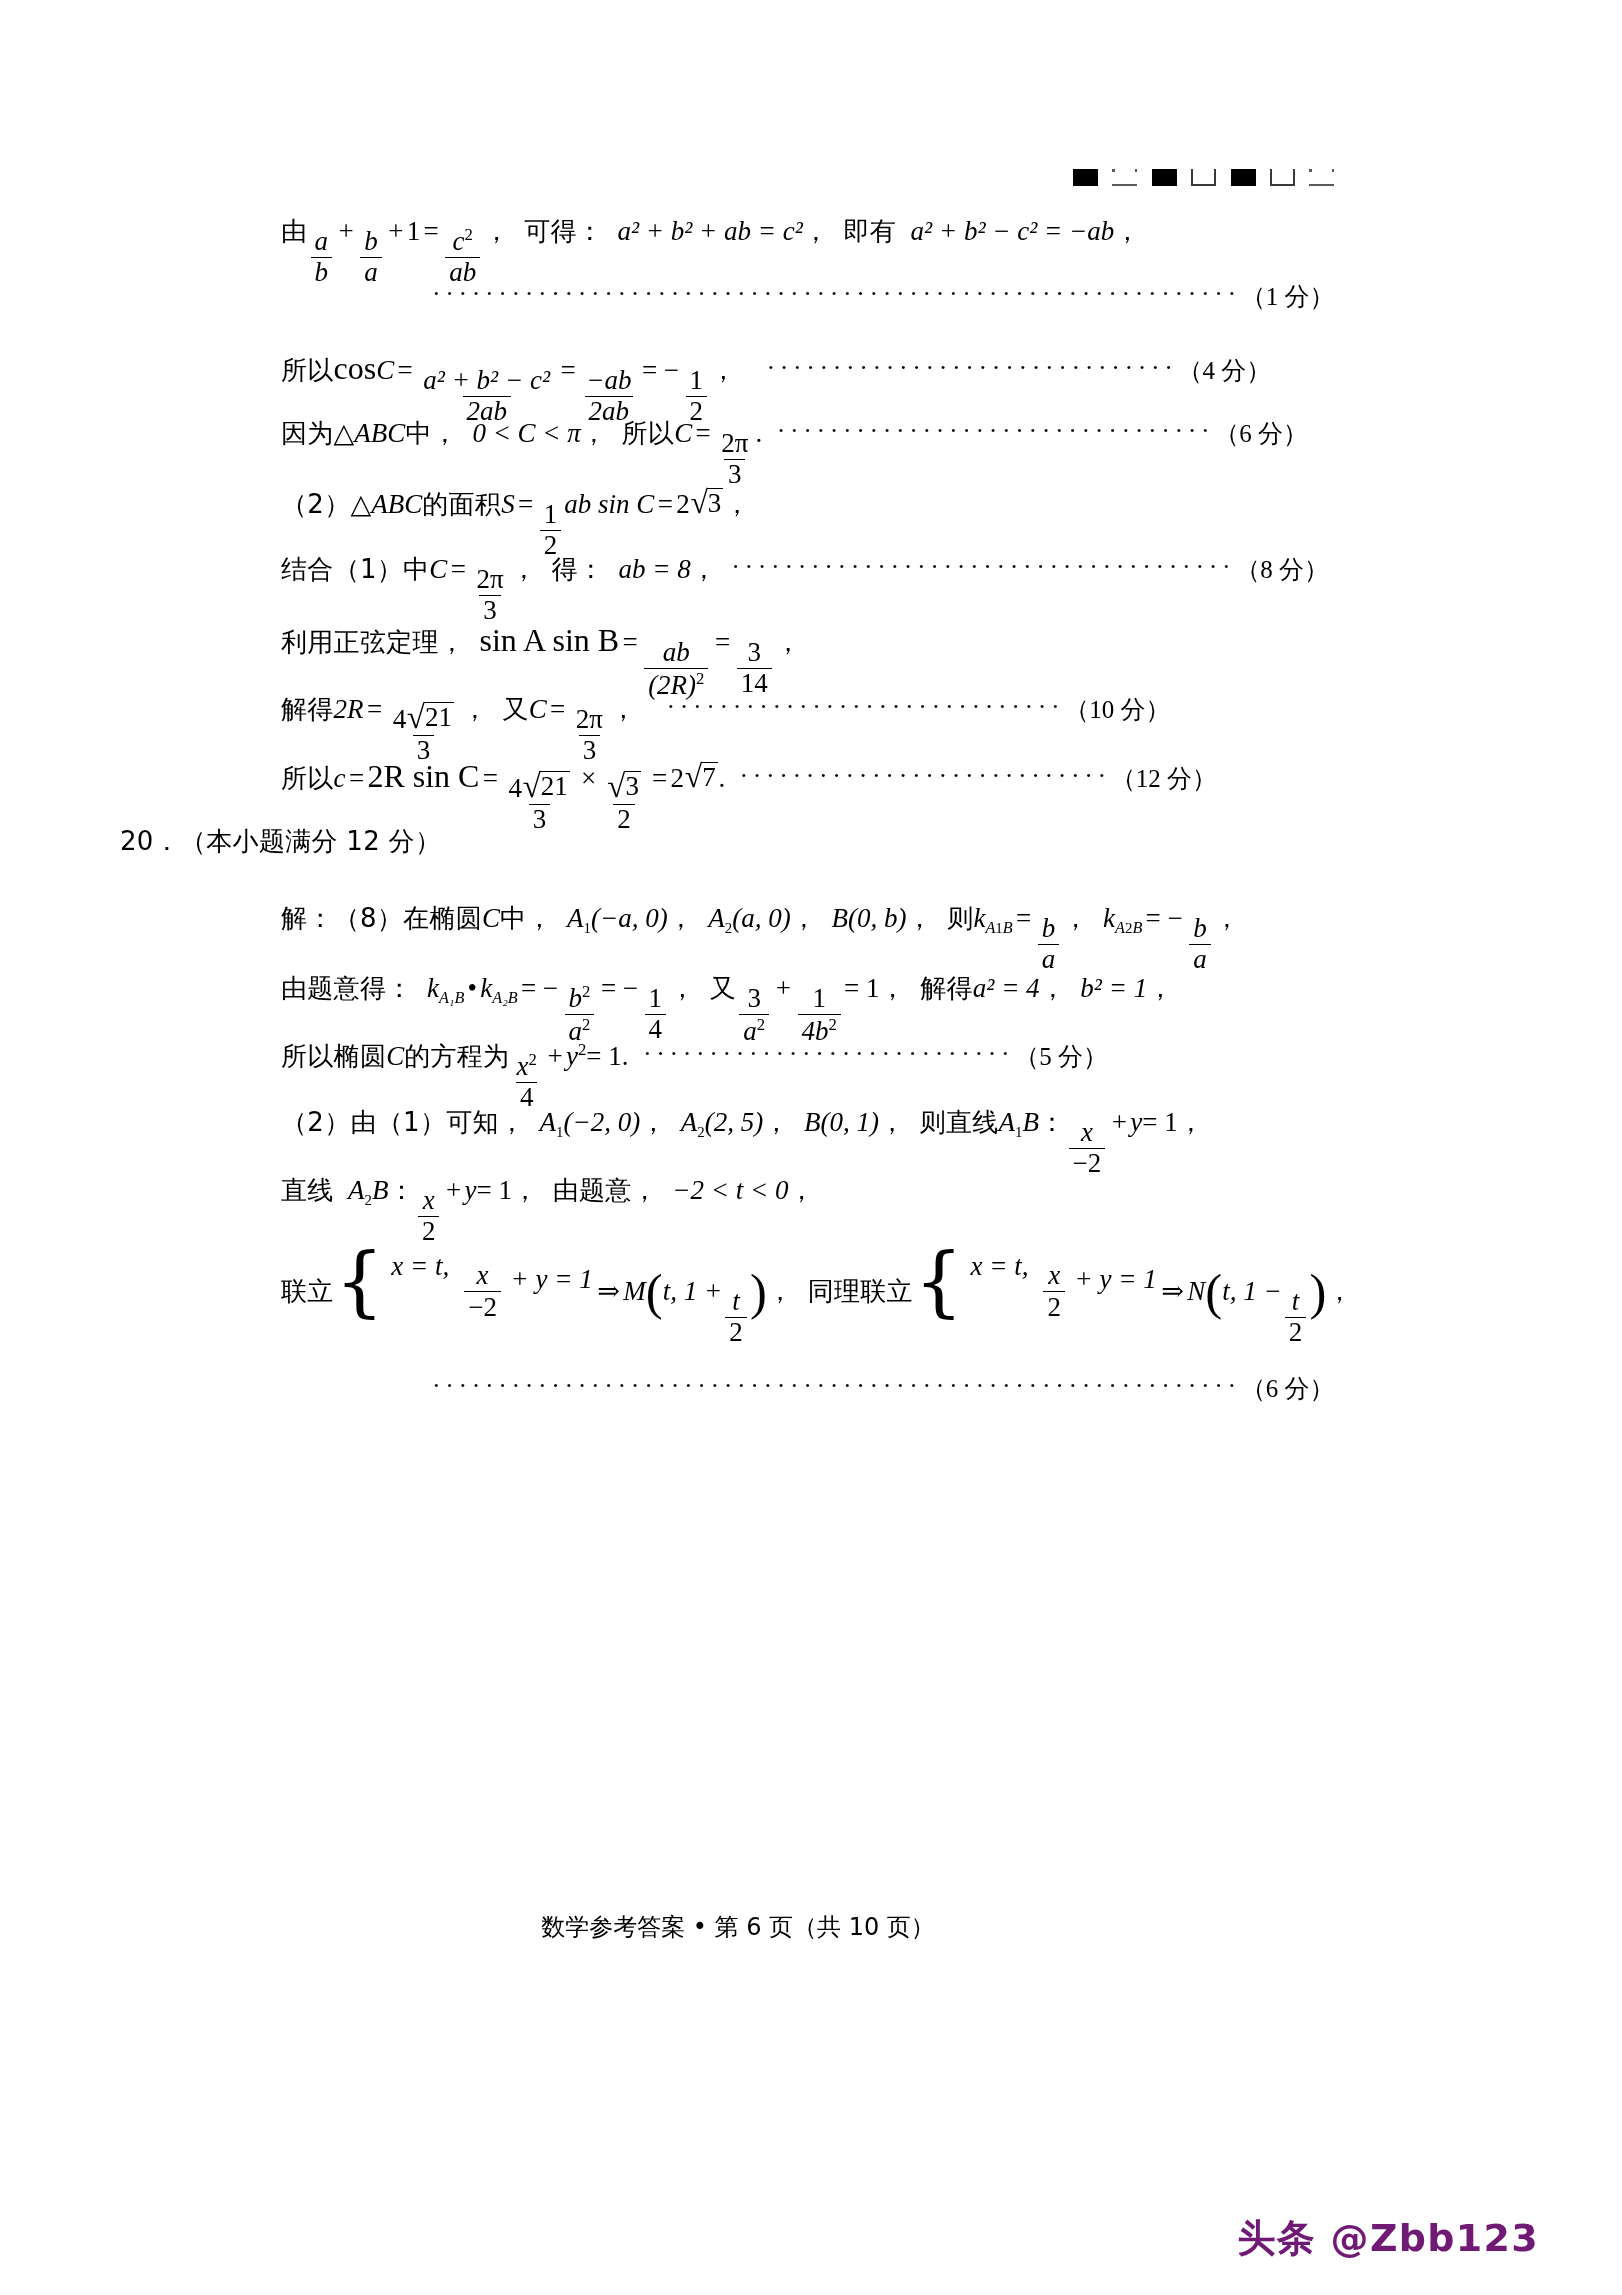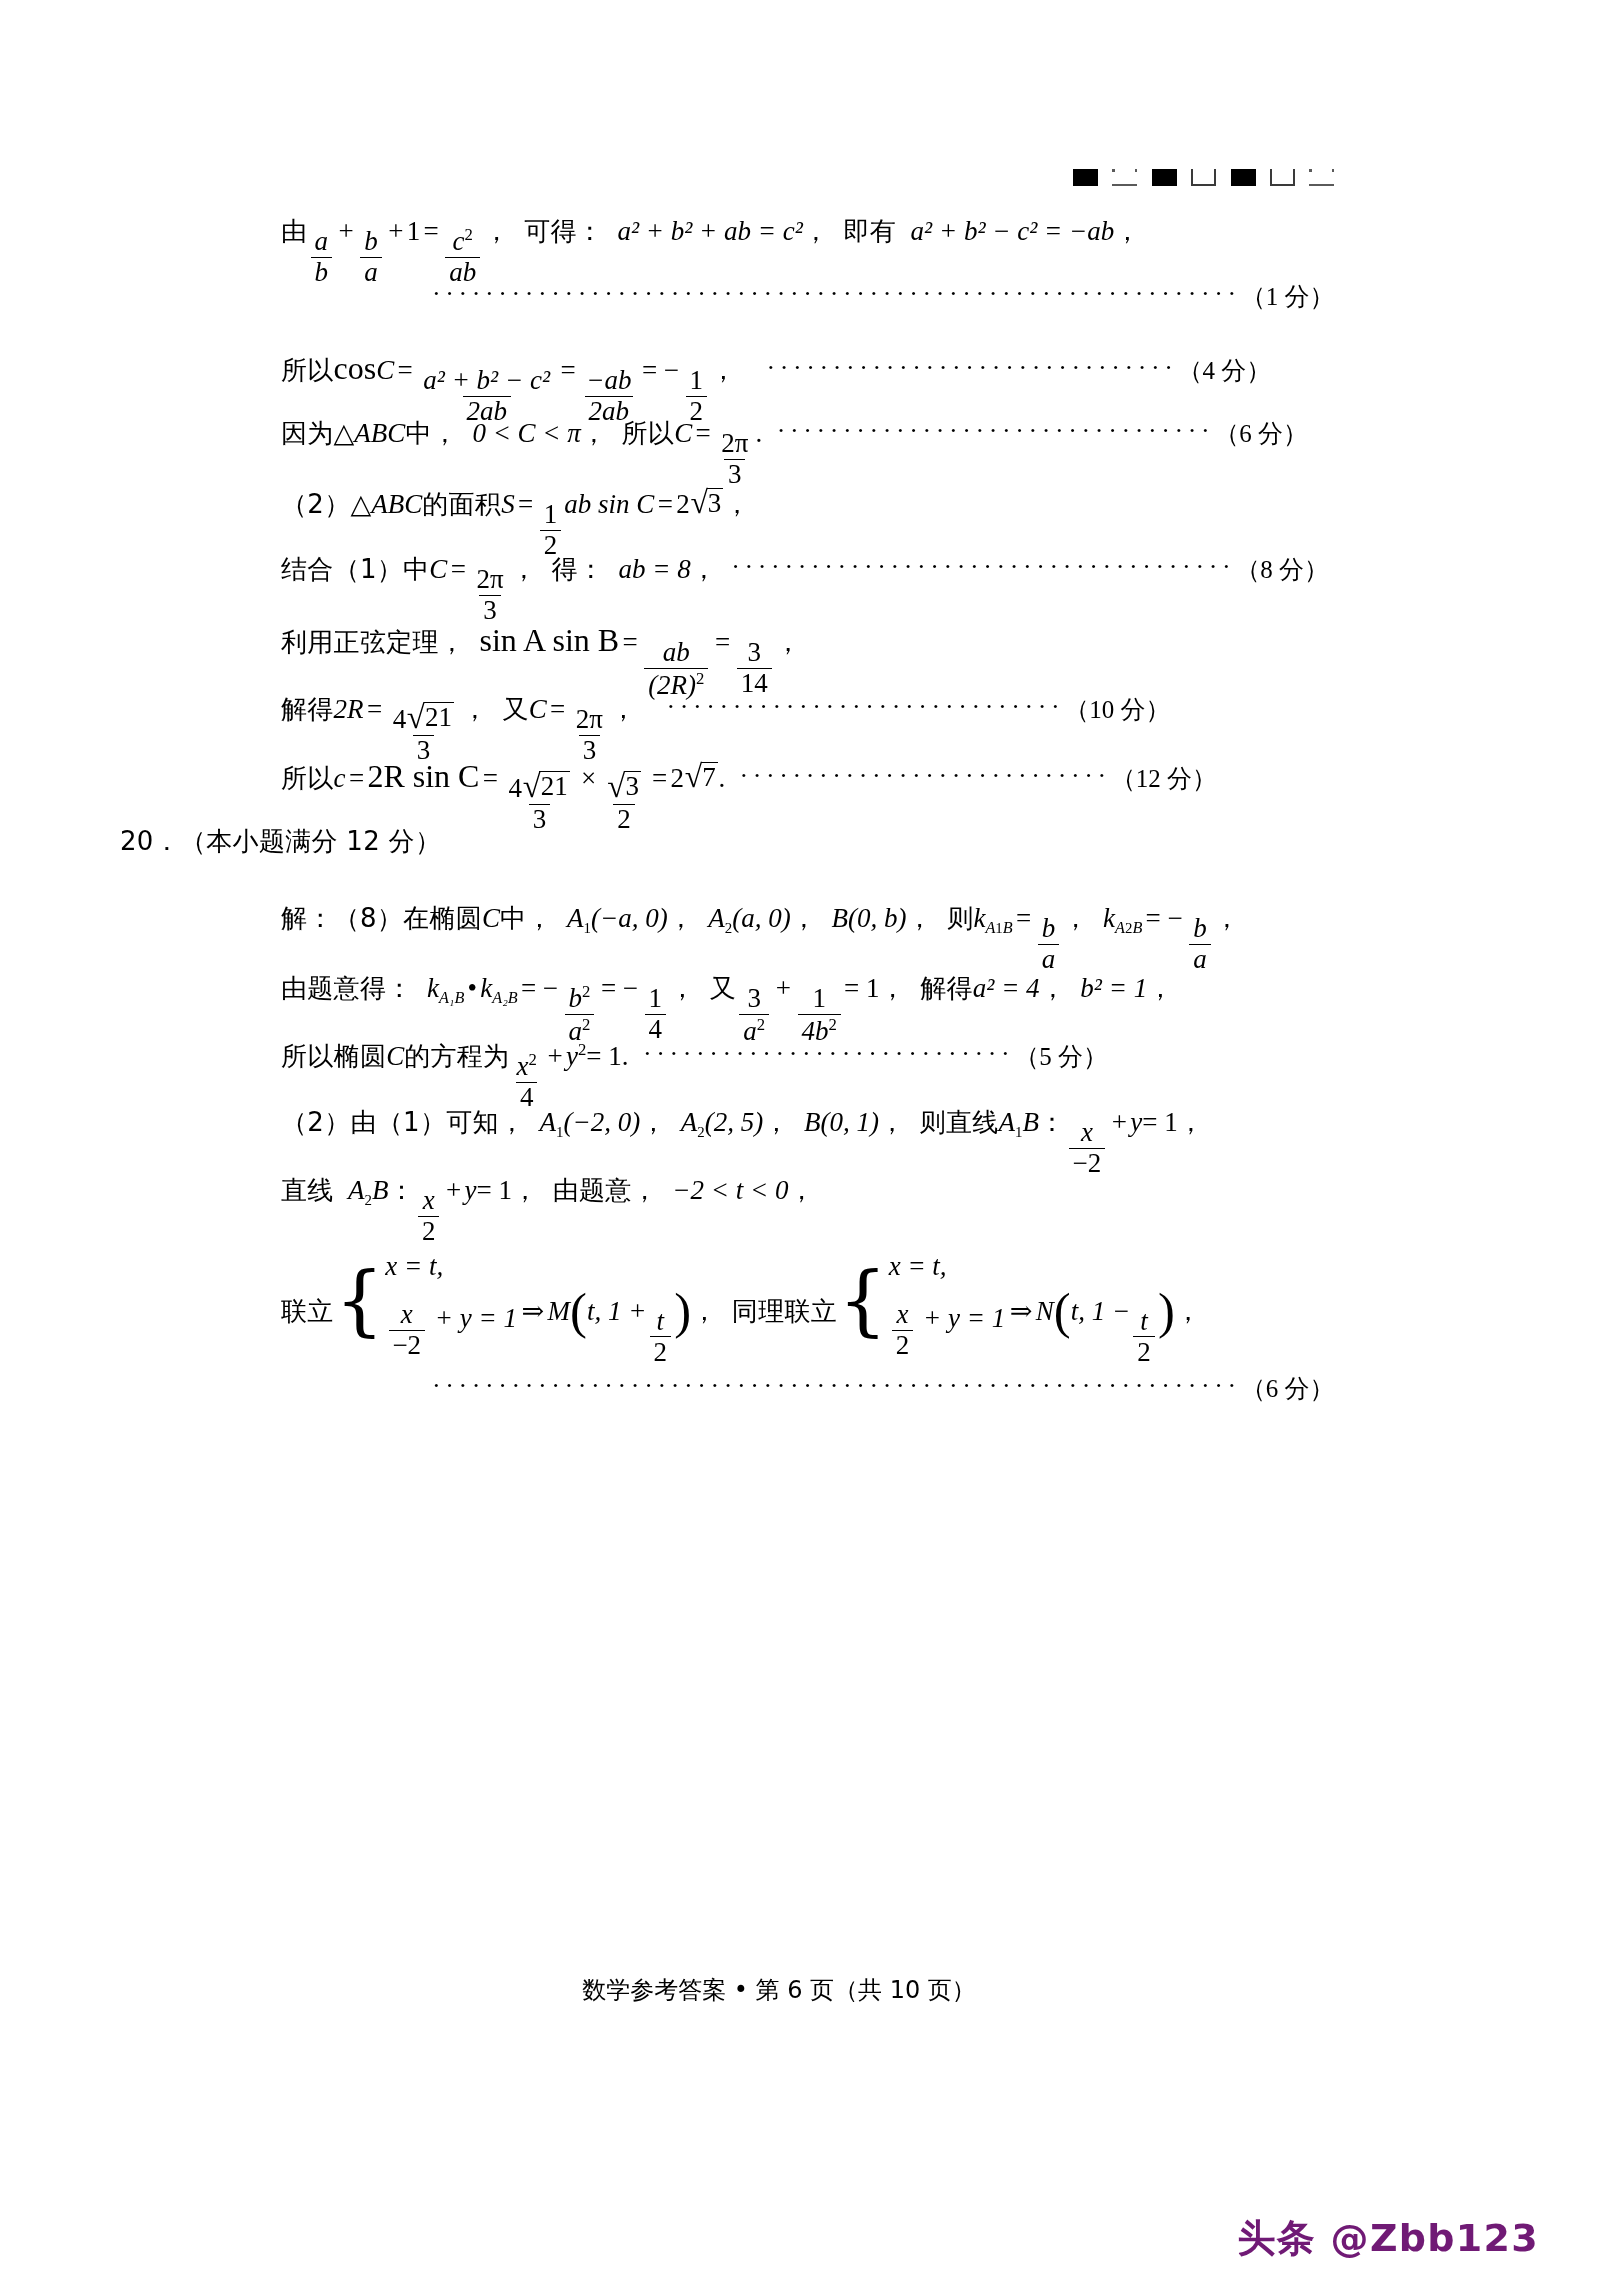--- a/index.html
+++ b/index.html
@@ -199,47 +199,47 @@
   .brace {
     font-size: 77px;
     line-height: 0.62;
     font-family: "DejaVu Serif", "Liberation Serif", serif;
     position: relative;
     top: -1.3px;
     margin-right: 1.3px;
   }
   .sysrows {
     display: inline-flex;
-    flex-direction: column;
+    flex-direction: row;
     justify-content: center;
     gap: 11.8px;
+    margin-left: 6px;
   }
   .sysrow { line-height: 1.0; white-space: nowrap; }
 
   
   .bigparen {
     font-size: 1.95em;
     font-family: "Liberation Serif", "DejaVu Serif", serif;
     font-style: normal;
     line-height: 0.62;
     position: relative;
     top: 0.16em;
     display: inline-block;
   }
 
   
   .footer {
     position: absolute;
     left: 0;
-    top: 1974px;
+    top: 1911px;
     width: 1476px;
     text-align: center;
     font-family: "DejaVu Sans", "Liberation Sans", sans-serif;
     font-size: 24px;
-    margin-left: 41px;
   }
 
   .watermark {
     position: absolute;
     right: 84px;
     top: 2213px;
     font-family: "DejaVu Sans", "Liberation Sans", sans-serif;
     font-size: 38px;
     font-weight: bold;
     color: #701a75;

